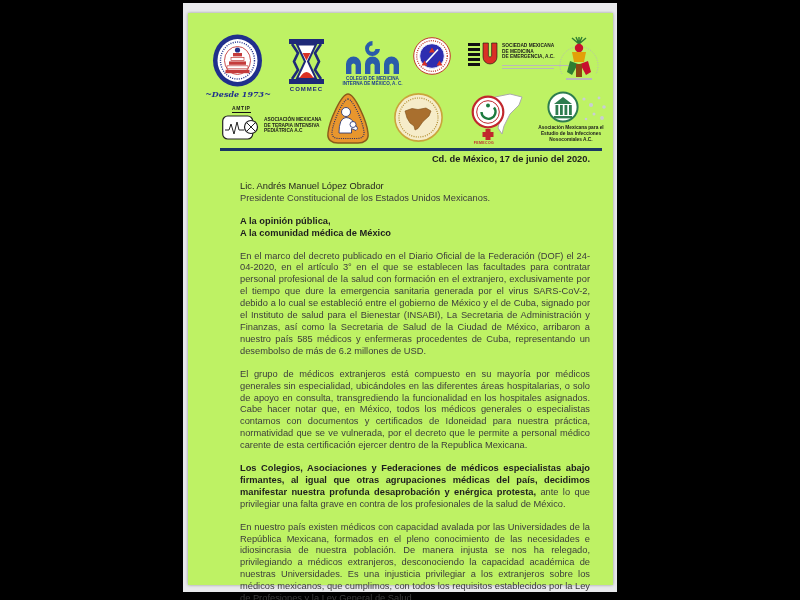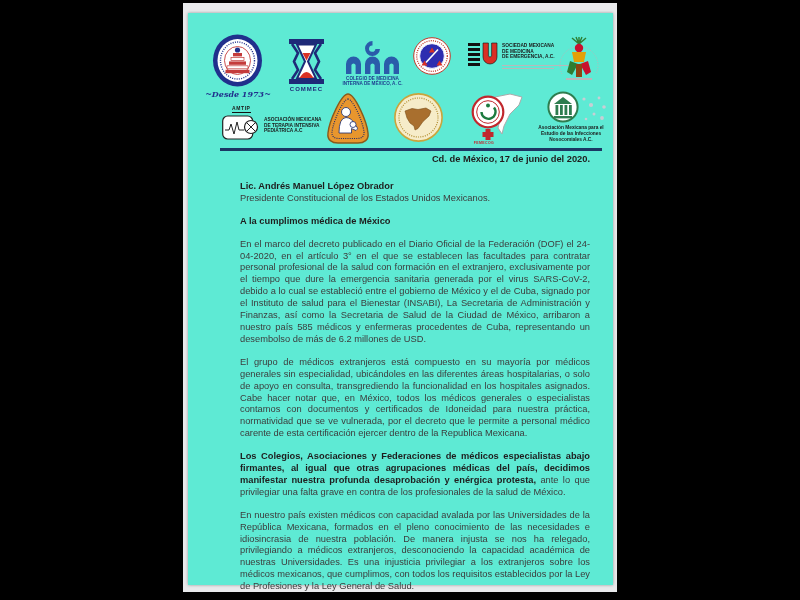--- a/index.html
+++ b/index.html
@@ -6,21 +6,21 @@
   body{
     width:800px;height:600px;background:#000;position:relative;overflow:hidden;
     font-family:"Liberation Sans",sans-serif;
   }
   .paper-backdrop{
     position:absolute;left:183px;top:3px;width:434px;height:589px;
     background:#e9eaec;
   }
   .page{
     position:absolute;left:188px;top:13px;width:425px;height:572px;
-    background:#5eead4;box-shadow:0 0 3px rgba(0,0,0,.35);
+    background:#bef264;box-shadow:0 0 3px rgba(0,0,0,.35);
   }
   
   .letterhead{position:absolute;left:0;top:0;width:425px;height:140px;}
   .logo{position:absolute;}
   .logo-caption{
     color:#20308c;font-weight:bold;text-align:center;white-space:pre-line;
     line-height:1.12;
   }
   .cap-desde{font-family:"DejaVu Serif",serif;font-style:italic;font-size:8px;color:#20308c;font-weight:bold;}
   .cap-commec{font-size:6px;letter-spacing:1px;color:#1e2a78;}
@@ -32,21 +32,21 @@
   .rule{
     position:absolute;left:32px;top:135px;width:382px;height:3px;background:#1b3764;
   }
   
   .content{
     position:absolute;left:52px;top:141px;width:350px;
     font-size:9.3px;line-height:11.9px;color:#3c3c3c;
   }
   .date-line{text-align:right;font-weight:bold;color:#1e1e1e;margin-bottom:15px;}
   .addressee{margin-bottom:11px;}
-  .addressee .name{font-weight:bold;color:#1e1e1e;}
+  .addressee .name{font-weight:normal;color:#1e1e1e;}
   .salutation{margin-bottom:11px;font-weight:bold;color:#1e1e1e;}
   .para{text-align:justify;margin-bottom:11px;}
   .para.last{margin-bottom:0;}
   .bold-seg{font-weight:bold;color:#1e1e1e;}
 </style>
 </head>
 <body>
 
 <div class="paper-backdrop"></div>
 
@@ -208,21 +208,22 @@
   <div class="content">
 
     <div class="date-line">Cd. de México, 17 de junio del 2020.</div>
 
     <div class="addressee">
       <div class="name">Lic. Andrés Manuel López Obrador</div>
       <div>Presidente Constitucional de los Estados Unidos Mexicanos.</div>
     </div>
 
     <div class="salutation">
-      <div>A la cumplimos médica de México</div>
+      <div>A la opinión pública,</div>
+      <div>A la comunidad médica de México</div>
     </div>
 
     <div class="para">En el marco del decreto publicado en el Diario Oficial de la Federación (DOF) el 24-04-2020, en el artículo 3° en el que se establecen las facultades para contratar personal profesional de la salud con formación en el extranjero, exclusivamente por el tiempo que dure la emergencia sanitaria generada por el virus SARS-CoV-2, debido a lo cual se estableció entre el gobierno de México y el de Cuba, signado por el Instituto de salud para el Bienestar (INSABI), La Secretaria de Administración y Finanzas,  así como la Secretaria de Salud  de la Ciudad de México, arribaron a nuestro país 585 médicos y enfermeras procedentes de Cuba, representando un desembolso de más de 6.2 millones de USD.</div>
 
     <div class="para">El grupo de médicos extranjeros está compuesto en su mayoría por médicos generales sin especialidad, ubicándoles en las diferentes áreas hospitalarias, o solo de apoyo en consulta, transgrediendo la funcionalidad en los hospitales asignados. Cabe hacer notar que, en México, todos los médicos generales o especialistas contamos con documentos y certificados de Idoneidad para nuestra práctica, normatividad que se ve vulnerada, por el decreto que le permite a personal médico carente de esta certificación ejercer dentro de la Republica Mexicana.</div>
 
     <div class="para"><span class="bold-seg">Los Colegios, Asociaciones y Federaciones de médicos especialistas abajo firmantes, al igual que otras agrupaciones médicas del país, decidimos manifestar nuestra profunda desaprobación y enérgica protesta,</span><span> ante lo que privilegiar una falta grave en contra de los profesionales de la salud de México.</span></div>
 
     <div class="para last">En nuestro país existen médicos con capacidad avalada por las Universidades de la República Mexicana, formados en el pleno conocimiento de las necesidades e idiosincrasia de nuestra población. De manera injusta se nos ha relegado,  privilegiando a médicos extranjeros, desconociendo la capacidad académica de nuestras Universidades. Es una injusticia privilegiar a los extranjeros sobre los médicos mexicanos, que cumplimos, con todos los requisitos establecidos por la Ley de Profesiones y la Ley General de Salud.</div>
 

